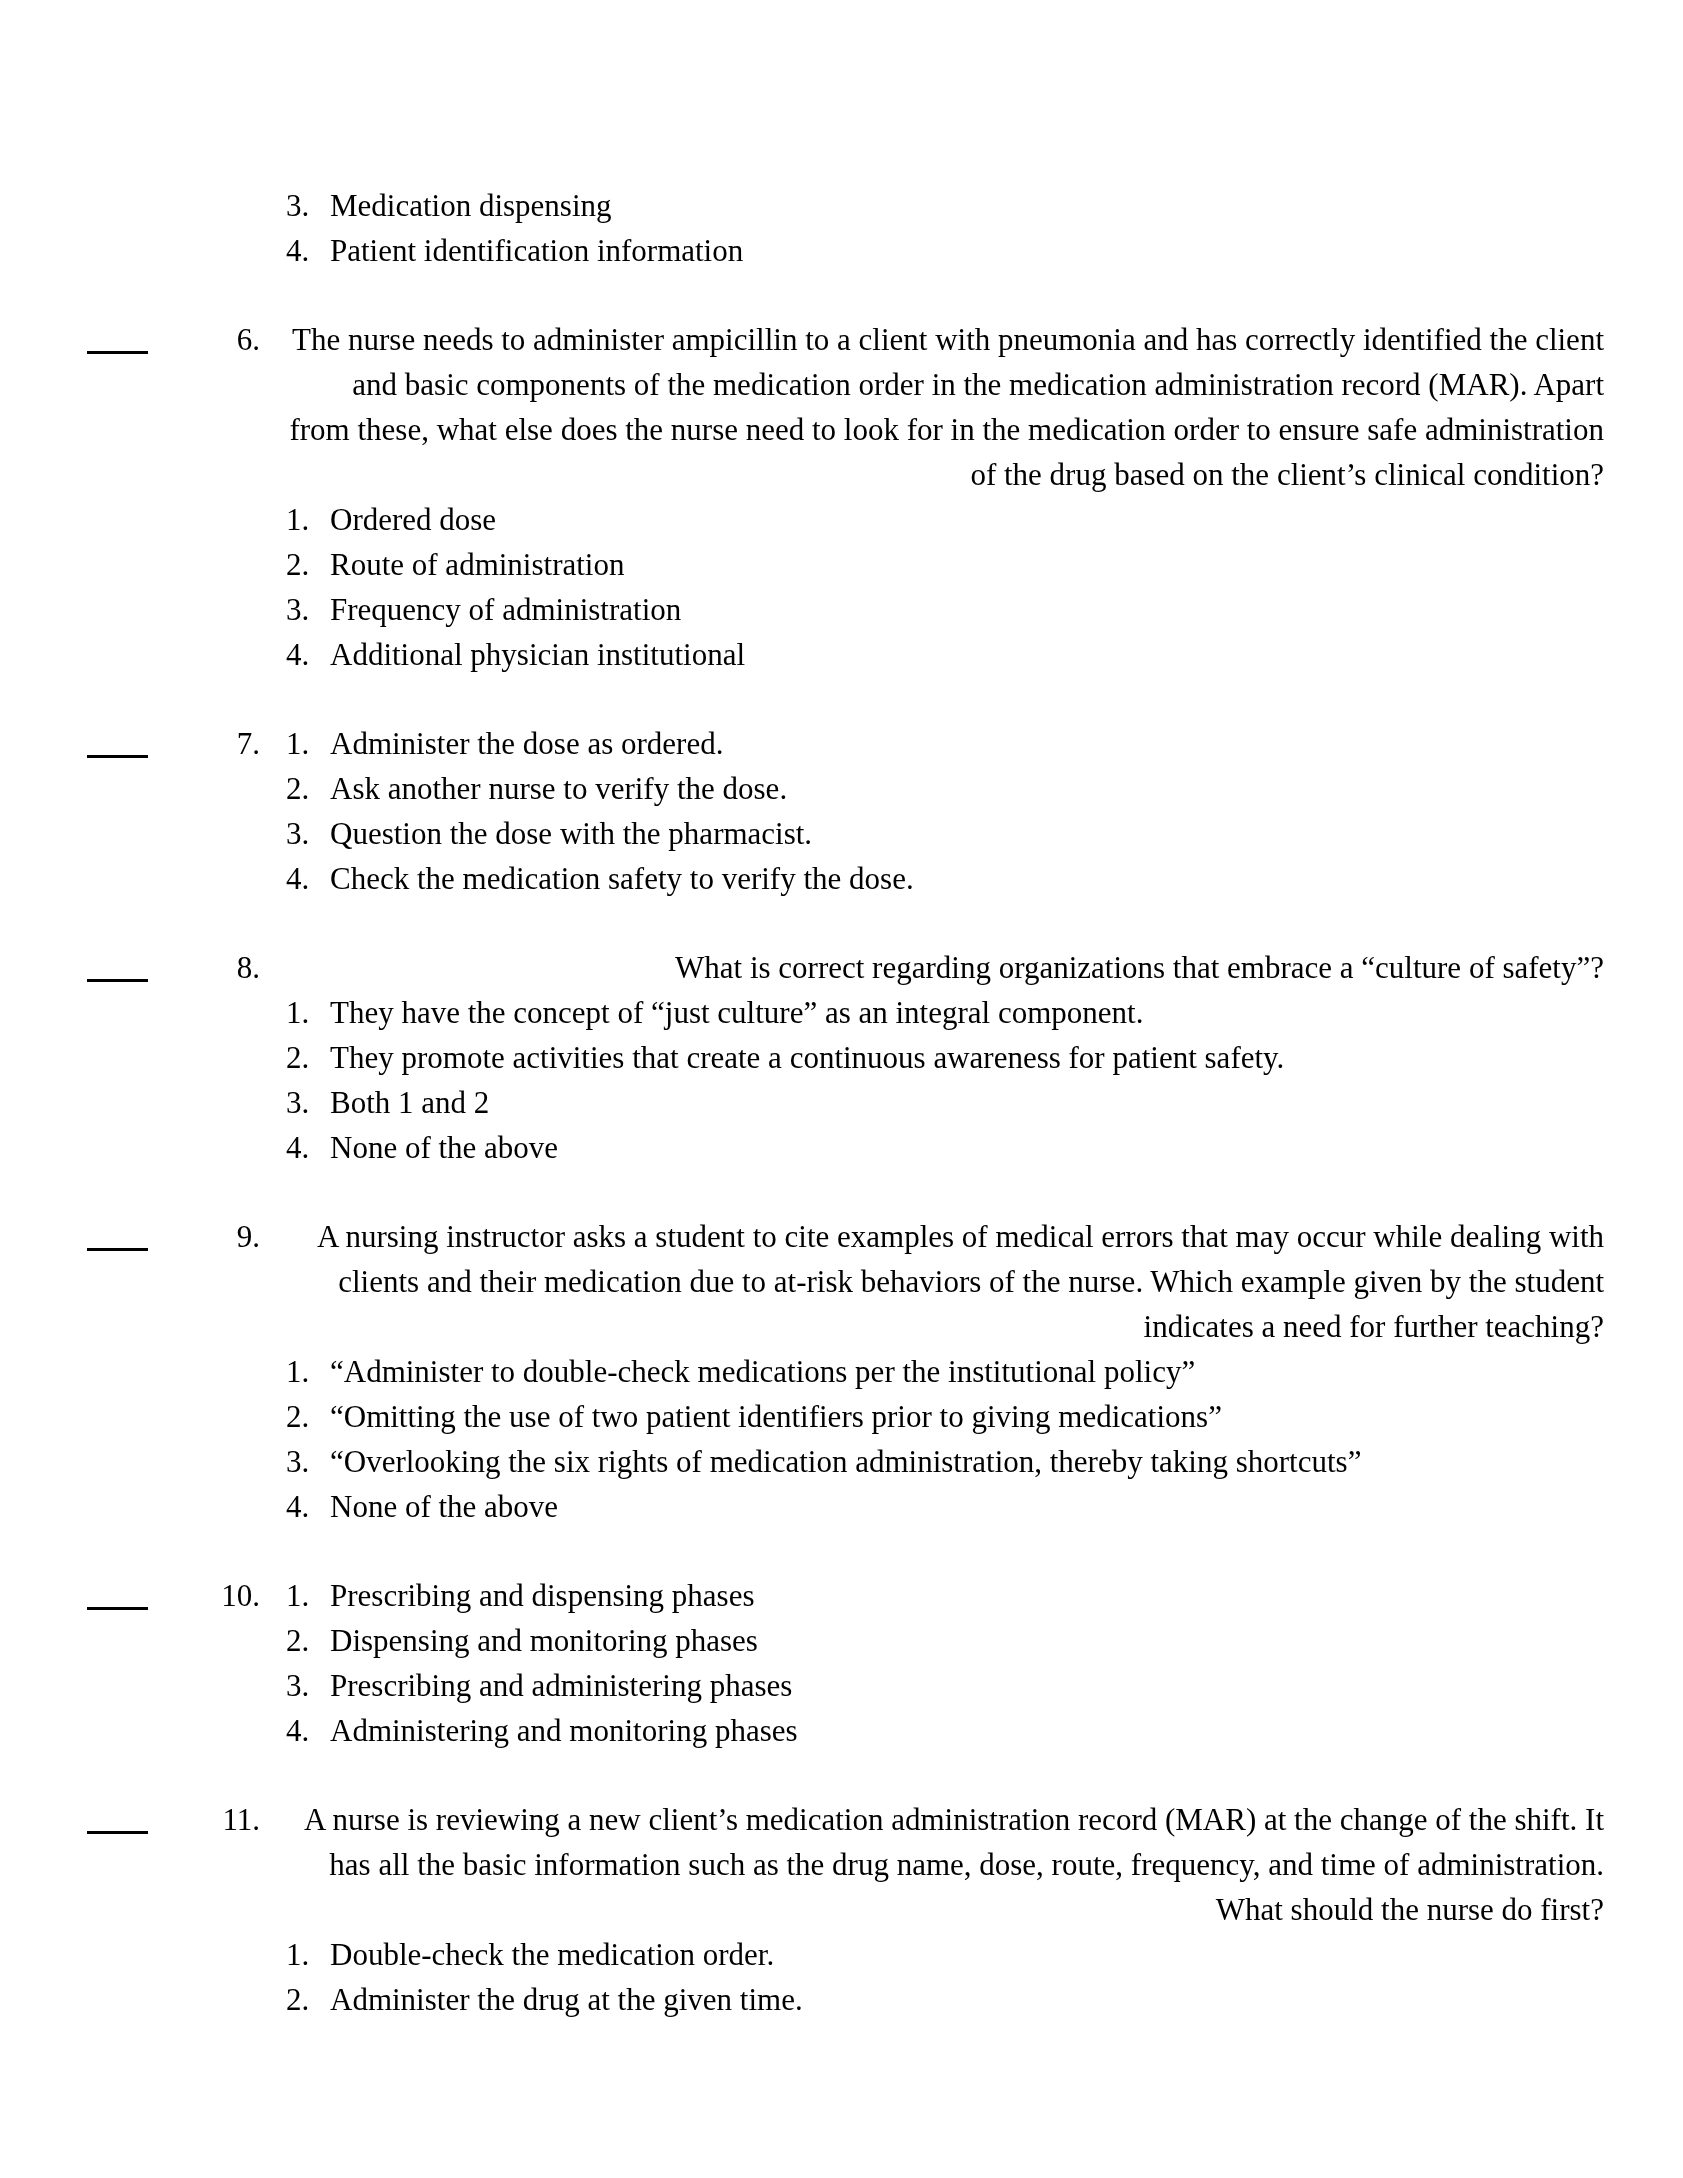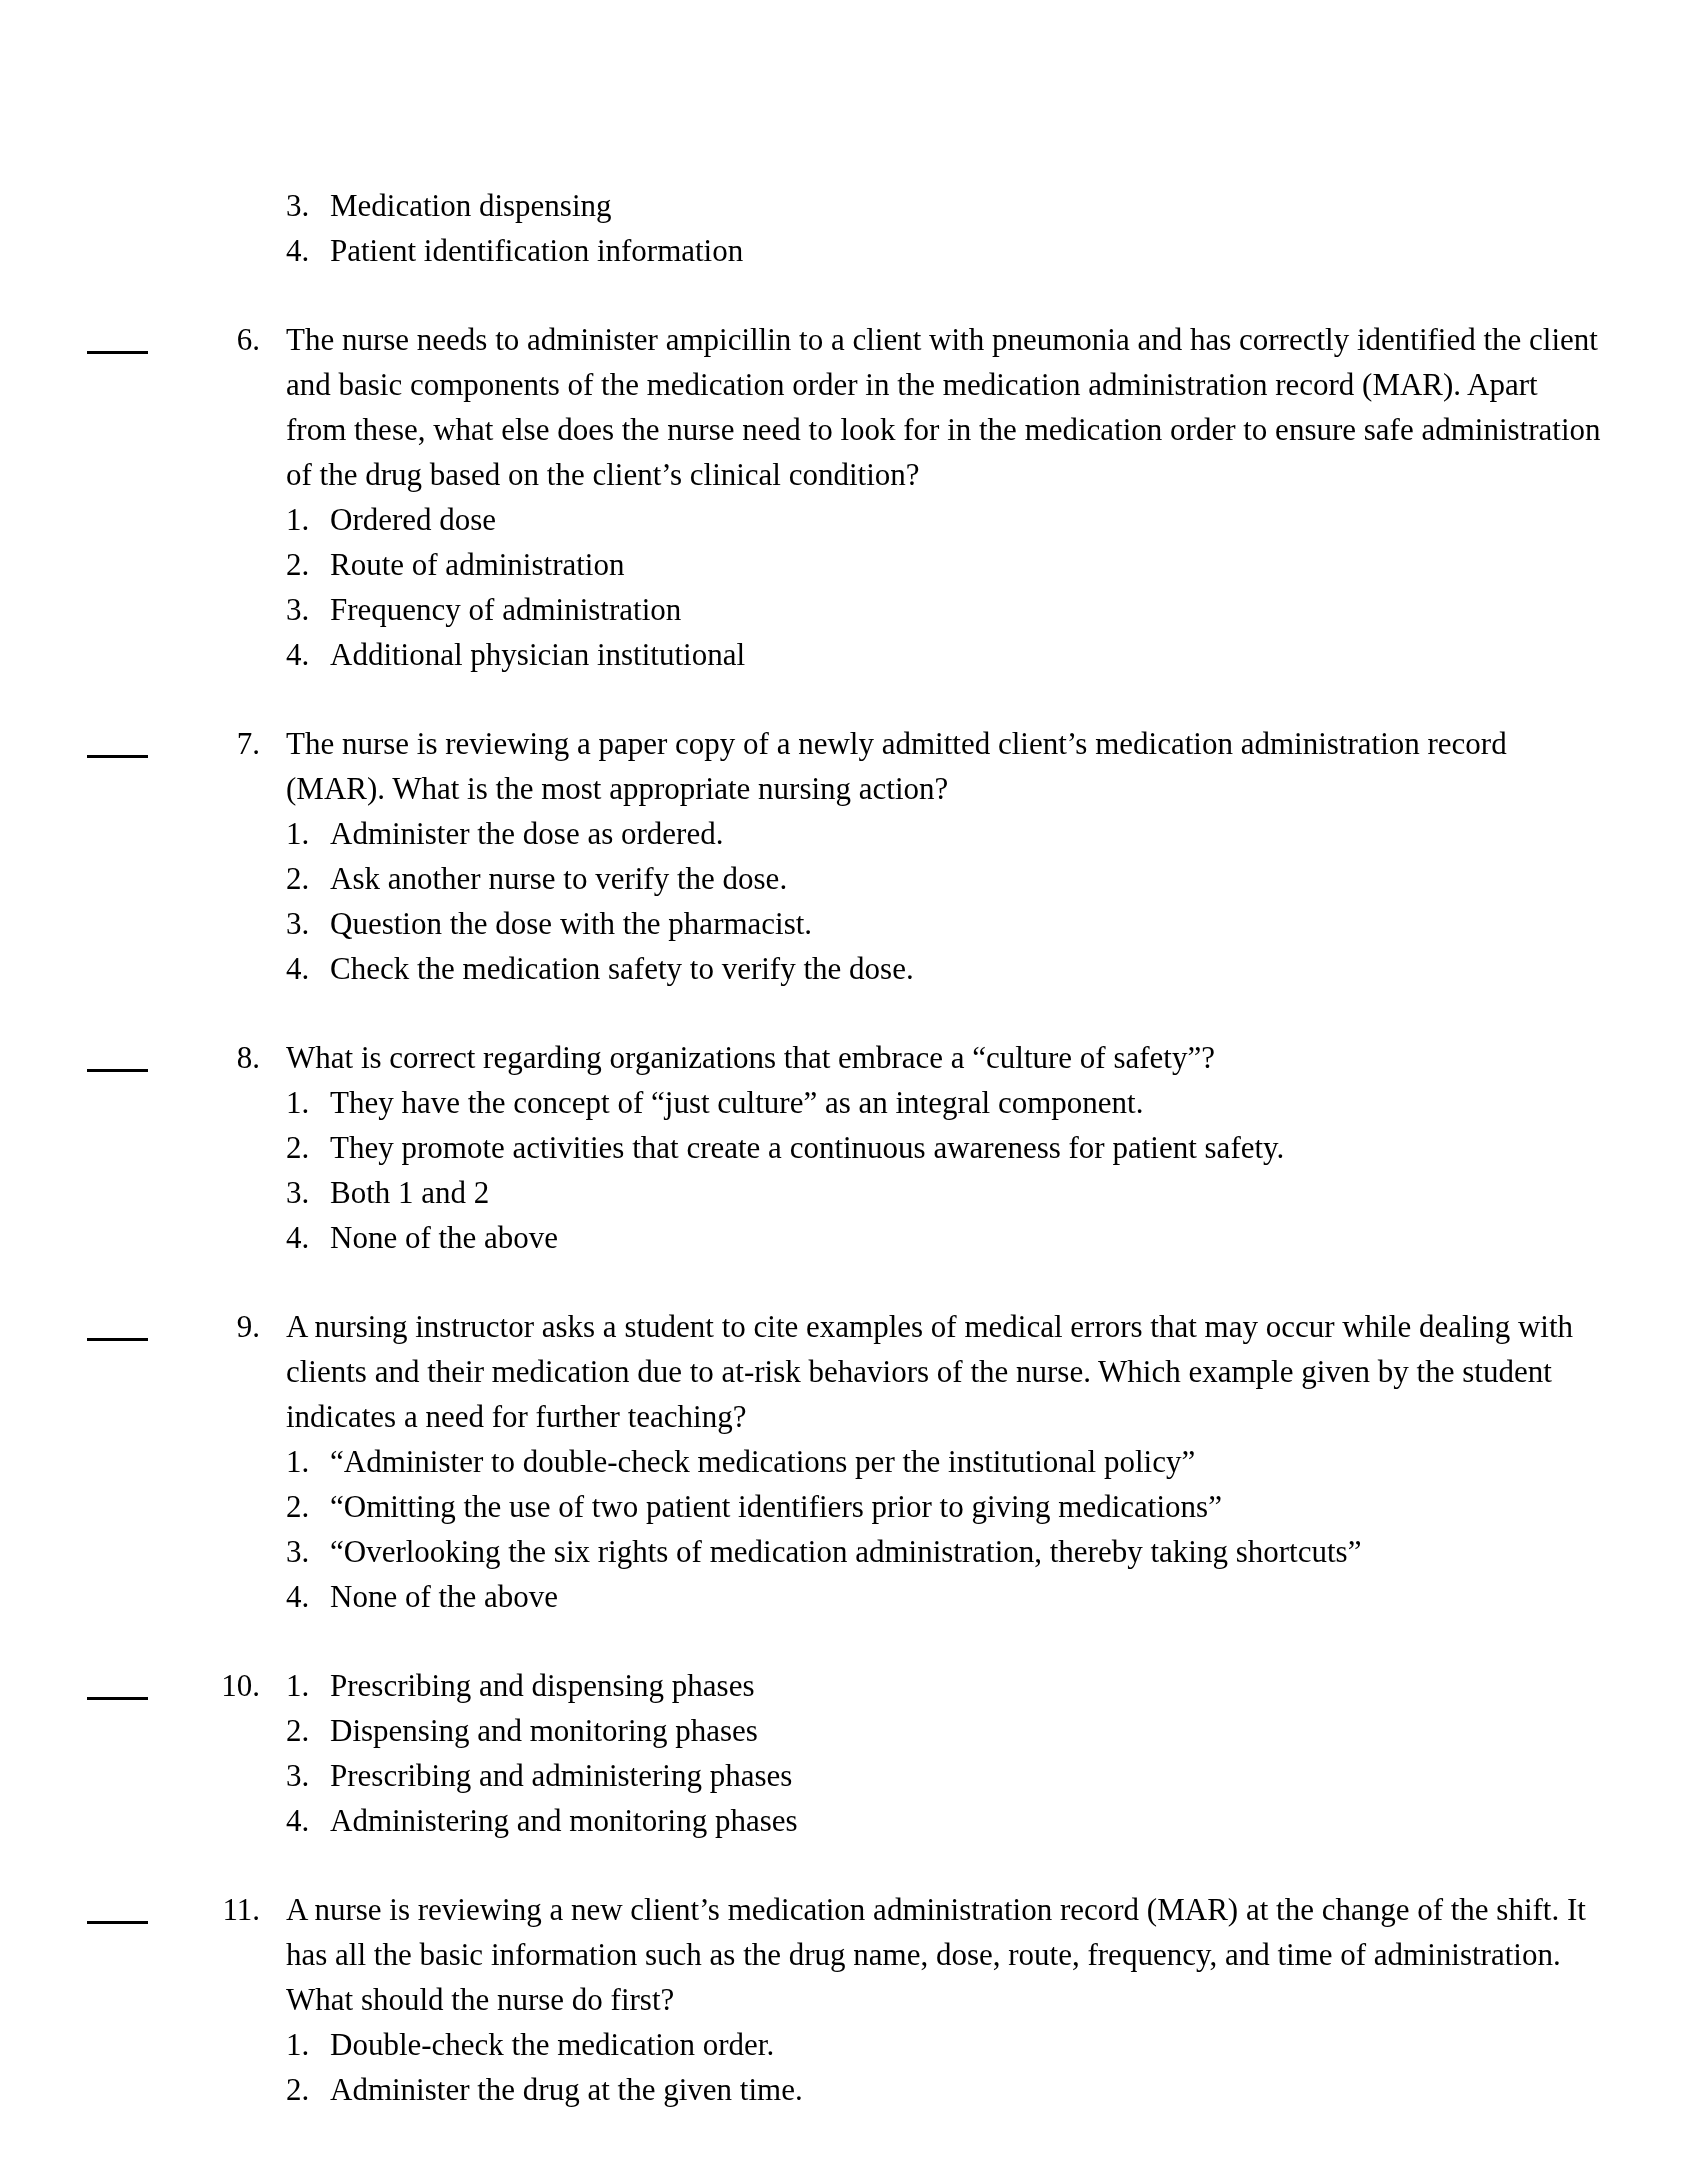--- a/index.html
+++ b/index.html
@@ -67,21 +67,21 @@
 
   .qbody-cell {
     flex: 1 1 auto;
     padding-left: 26px;
     box-sizing: border-box;
   }
 
   .qtext {
     font-size: 31px;
     line-height: 45px;
-    text-align: left;
+    text-align: right;
     margin: 0;
     white-space: pre-wrap;
   }
 
   
   .options {
     list-style: none;
     margin: 0;
     padding: 0;
   }
@@ -155,21 +155,20 @@
         </ul>
       </div>
     </div>
 
     <div class="question">
       <div class="blank-cell">
         <span class="blank-line"></span>
       </div>
       <div class="qnum-cell">7.</div>
       <div class="qbody-cell">
-        <p class="qtext">The nurse is reviewing a paper copy of a newly admitted client’s medication administration record (MAR). What is the most appropriate nursing action?</p>
         <ul class="options">
           <li class="option">
             <span class="opt-num">1.</span>
             <span class="opt-text">Administer the dose as ordered.</span>
           </li>
           <li class="option">
             <span class="opt-num">2.</span>
             <span class="opt-text">Ask another nurse to verify the dose.</span>
           </li>
           <li class="option">

